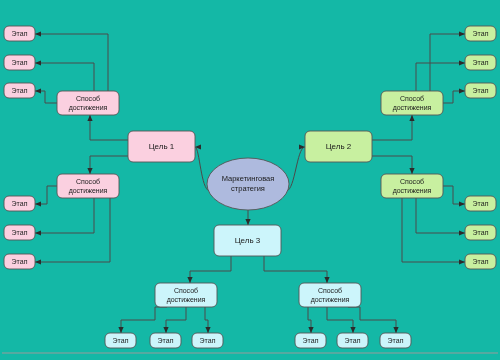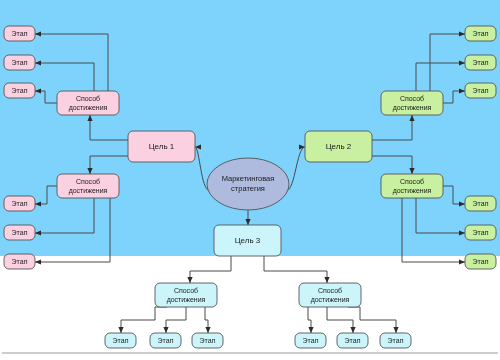--- a/index.html
+++ b/index.html
@@ -10,22 +10,22 @@
   }
   body {
     width: 500px;
     height: 360px;
     font-family: "Liberation Sans", "DejaVu Sans", sans-serif;
     overflow: hidden;
   }
   #diagram-root {
     position: relative;
     width: 500px;
-    height: 256px;
-    background: #7dd3fc;
+    height: 360px;
+    background: #14b8a6;
   }
   svg#mindmap {
     display: block;
     width: 500px;
     height: 360px;
   }
   .node-label {
     font-family: "Liberation Sans", "DejaVu Sans", sans-serif;
     fill: #1a1a1a;
     text-anchor: middle;

